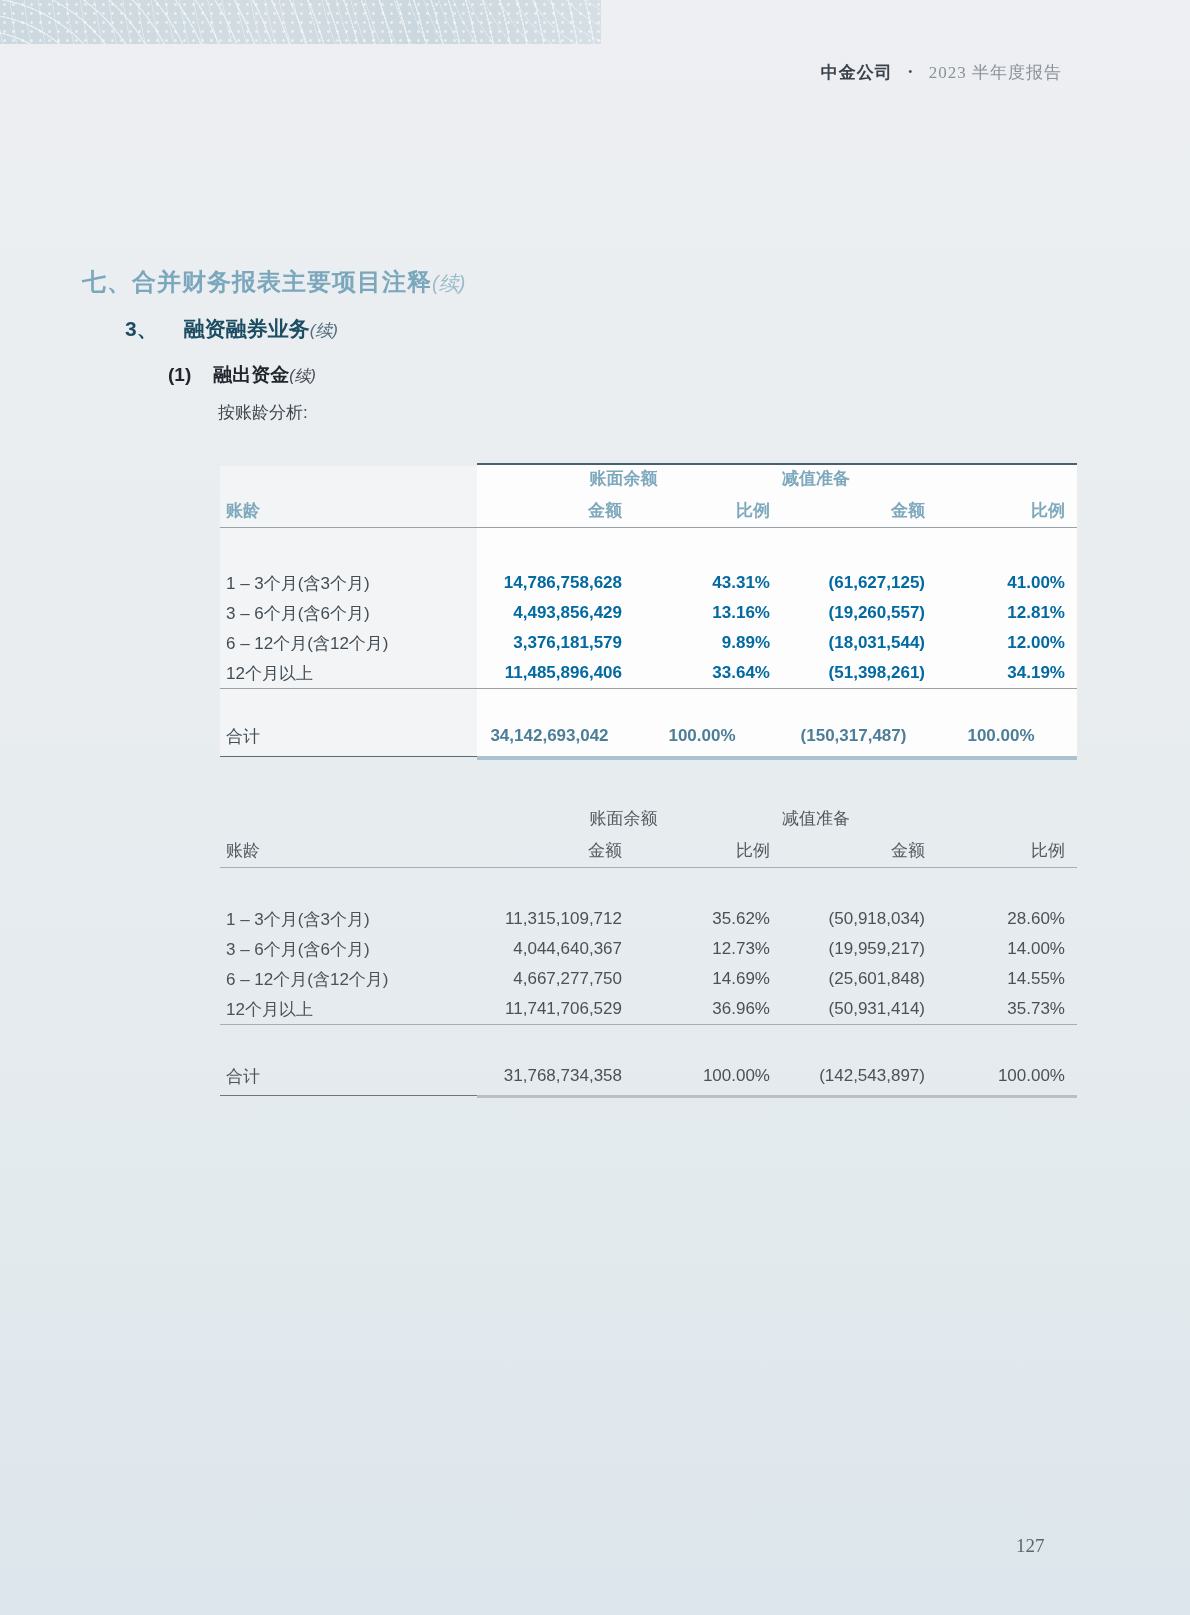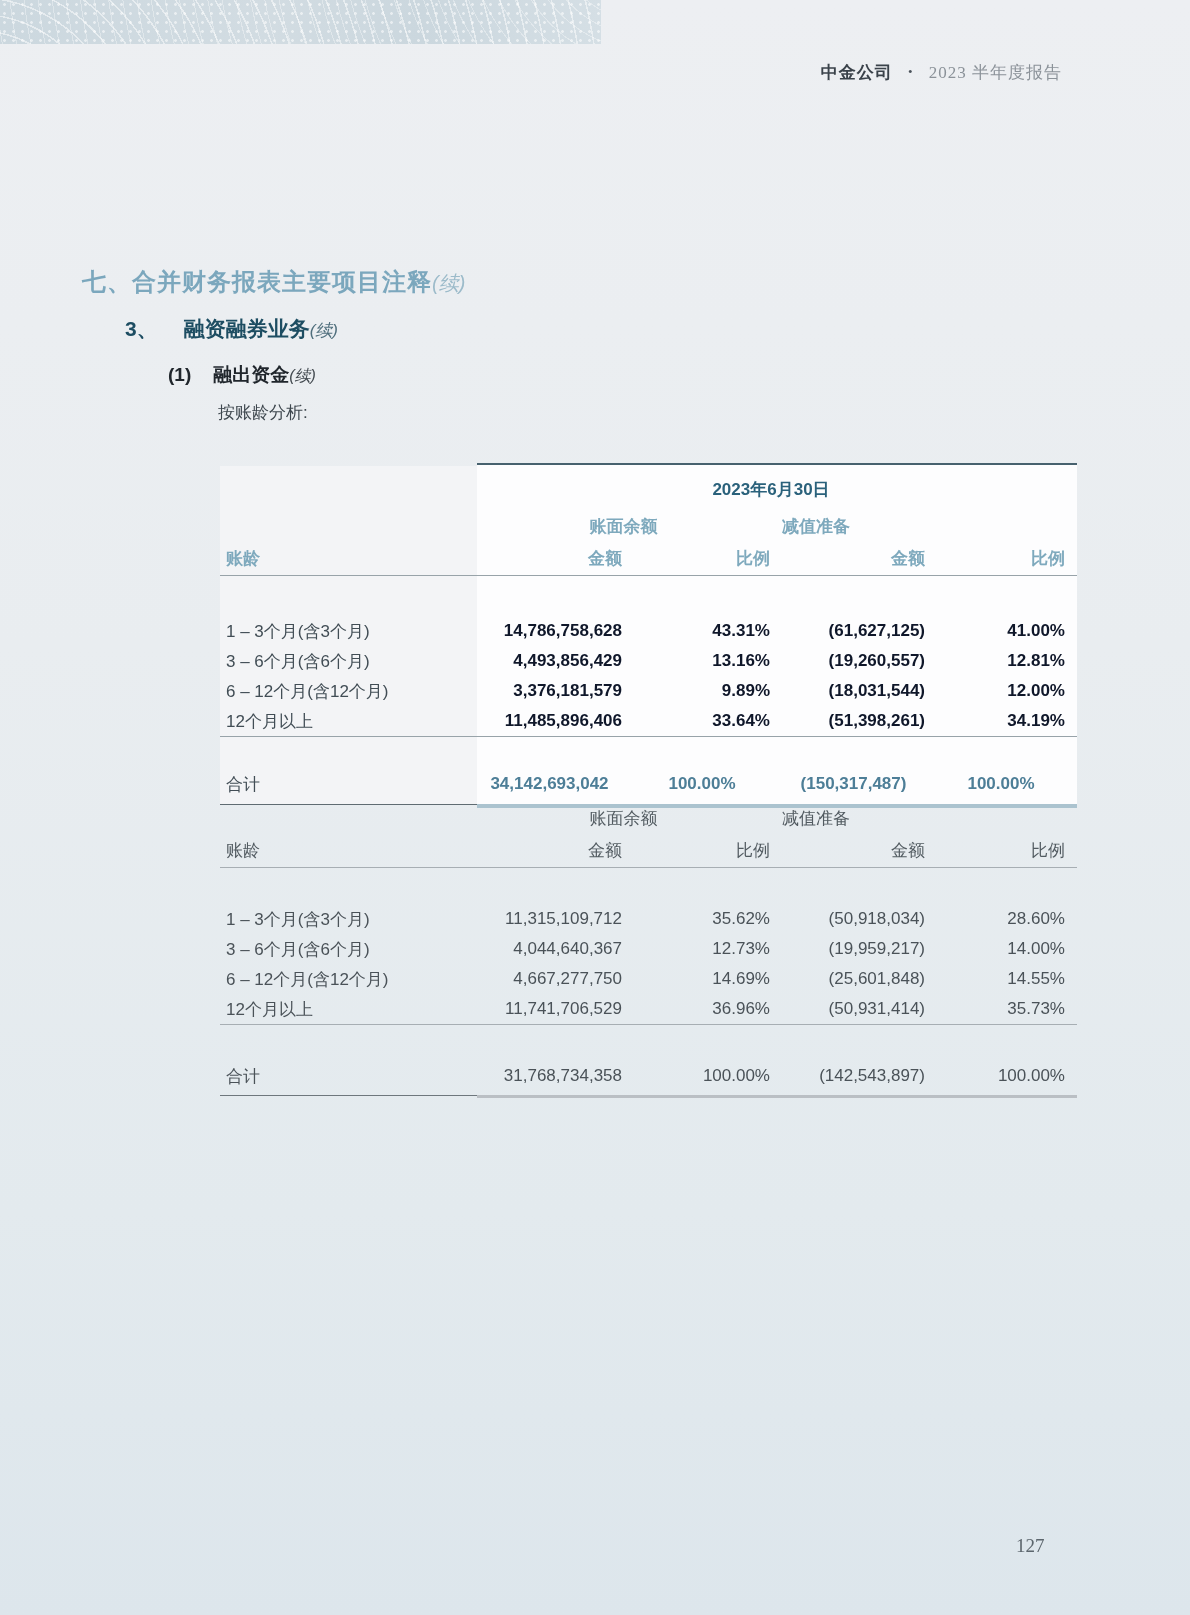--- a/index.html
+++ b/index.html
@@ -51,21 +51,21 @@
   .t1 .bg-label{position:absolute;left:0;top:3px;bottom:0;width:257px;background:#f3f4f6;z-index:0;}
   .t1 .bg-data{position:absolute;left:257px;right:0;top:0;bottom:0;background:#fdfdfe;border-top:2px solid #47616e;z-index:0;}
   .t1 .content{position:relative;z-index:1;}
   .t1 .r-date{height:44px;padding-top:4px;font-weight:bold;font-size:17px;color:#2a617b;}
   .t1 .r-subhead{height:30px;font-weight:bold;font-size:17px;color:#7ea9bd;}
   .t1 .r-cols{height:34px;font-weight:bold;font-size:17px;color:#7ea9bd;}
   .t1 .sep-head{border-bottom:1px solid #98a3a9;}
   .t1 .spacer1{height:40px;}
   .t1 .data-row{height:30px;font-size:17px;}
   .t1 .data-row .c-label{color:#414d55;}
-  .t1 .data-row .c-num{color:#0f172a;font-weight:bold;}
+  .t1 .data-row .c-num{color:#0369a1;font-weight:bold;}
   .t1 .sep-mid{border-top:1px solid #98a3a9;}
   .t1 .spacer2{height:32px;}
   .t1 .total-row{height:30px;font-size:17px;}
   .t1 .total-row .c-label{color:#414d55;}
   .t1 .total-row .c-num{color:#4d7e97;font-weight:bold;text-align:center;}
   .t1 .bottom-pad{height:5px;}
   .t1 .bl-label{position:absolute;left:0;bottom:-1px;width:257px;border-bottom:1px solid #5f6b72;}
   .t1 .bl-data{position:absolute;left:257px;right:0;bottom:-4px;height:4px;background:#abc3cf;}
   
   .t2{top:803px;}
@@ -106,24 +106,20 @@
 <div class="h3">
   <span class="num">(1)</span><span>融出资金</span><span class="cont">(续)</span>
 </div>
 
 <div class="intro">按账龄分析:</div>
 
 <div class="fin-table t1">
   <div class="bg-label"></div>
   <div class="bg-data"></div>
   <div class="content">
-    <div class="grid-row r-date">
-      <div class="cell c-label"></div>
-      <div class="cell span-date">2023年6月30日</div>
-    </div>
     <div class="grid-row r-subhead">
       <div class="cell c-label"></div>
       <div class="cell span-g1">账面余额</div>
       <div class="cell span-g2">减值准备</div>
     </div>
     <div class="grid-row r-cols sep-head">
       <div class="cell c-label">账龄</div>
       <div class="cell c-num">金额</div>
       <div class="cell c-num">比例</div>
       <div class="cell c-num">金额</div>

